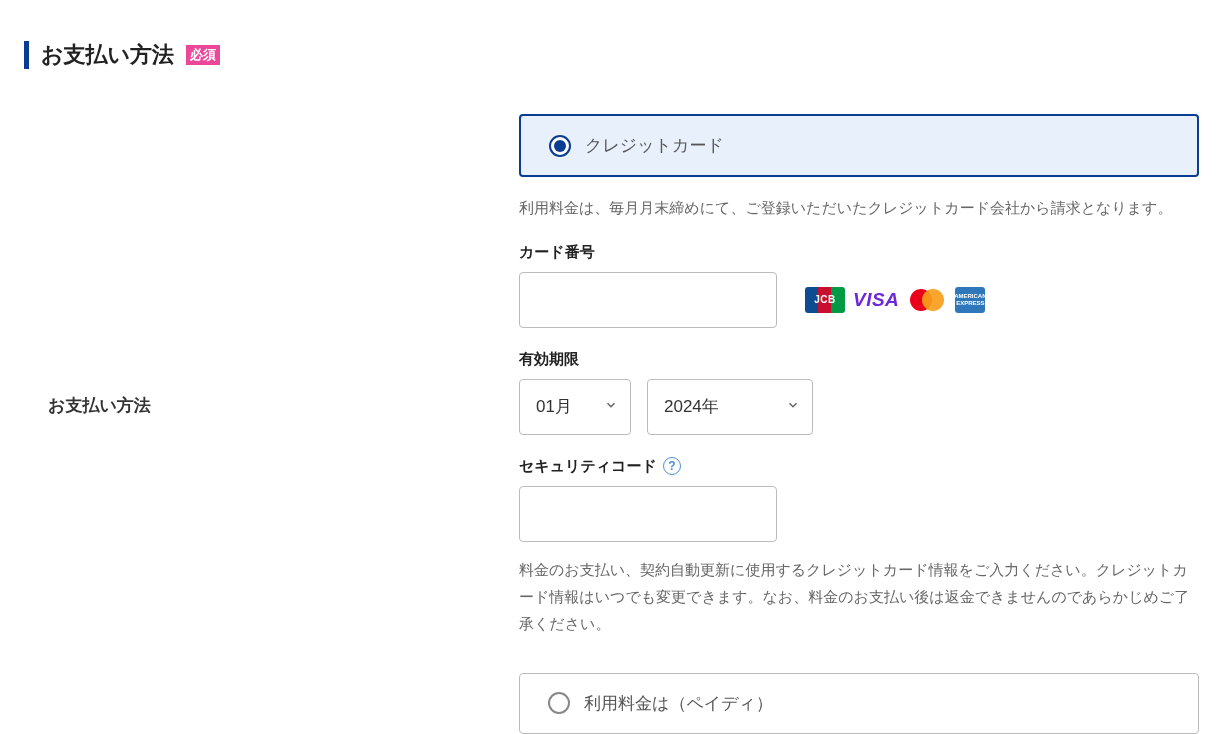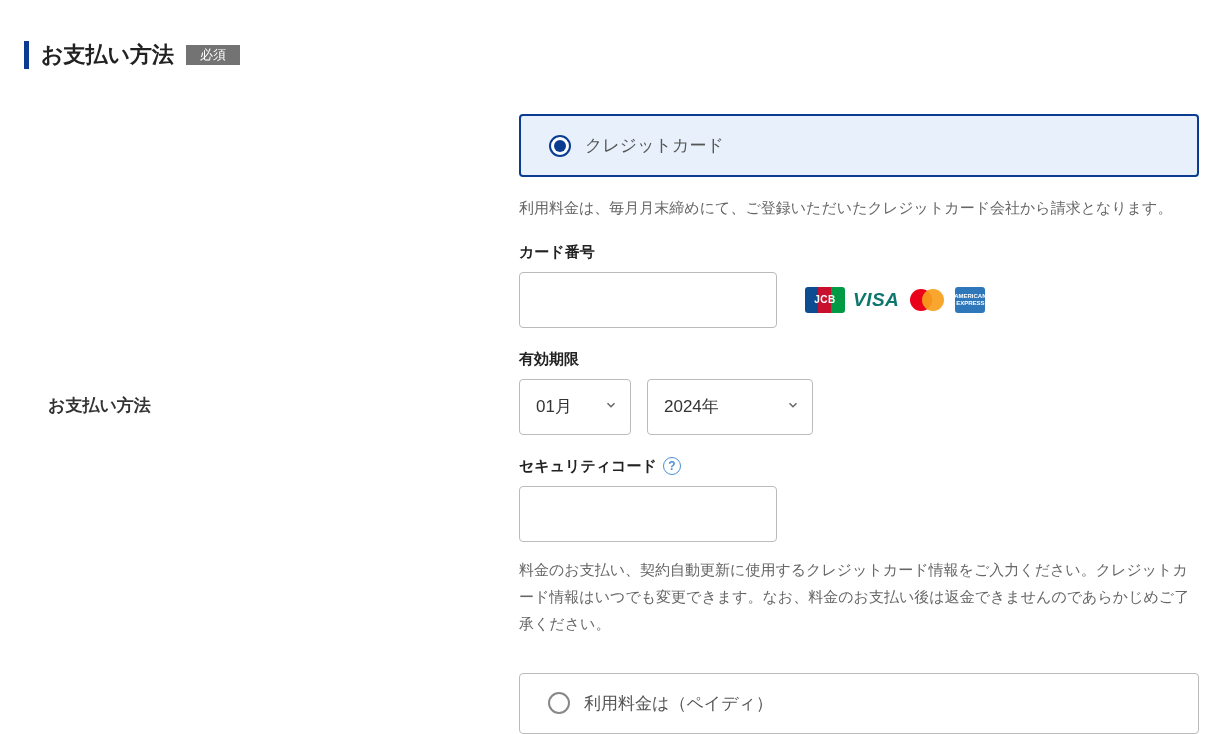--- a/index.html
+++ b/index.html
@@ -20,25 +20,25 @@
       width: 5px;
       height: 28px;
       background: #0a3d91;
     }
     .section-title {
       font-size: 22px;
       font-weight: 700;
       color: #222;
     }
     .required-badge {
-      background: #737373;
+      background: #ec4899;
       color: #fff;
       font-size: 13px;
-      font-weight: 400;
-      padding: 2px 14px;
+      font-weight: 700;
+      padding: 2px 4px;
       line-height: 1.3;
     }
     .form-row {
       display: flex;
       align-items: flex-start;
     }
     .form-label-col {
       width: 495px;
       padding-left: 24px;
       padding-top: 280px;
@@ -135,21 +135,21 @@
     }
     .jcb {
       width: 40px;
       background: linear-gradient(90deg, #0e4c92 0 33%, #c8102e 33% 66%, #009944 66% 100%);
       color: #fff;
       font-size: 10px;
       font-weight: 900;
       letter-spacing: 0.5px;
     }
     .visa {
-      color: #0f766e;
+      color: #6d28d9;
       font-size: 19px;
       font-weight: 900;
       font-style: italic;
       letter-spacing: 0.5px;
     }
     .mastercard { position: relative; width: 40px; height: 26px; }
     .mc-red, .mc-yellow {
       position: absolute;
       width: 22px;
       height: 22px;

